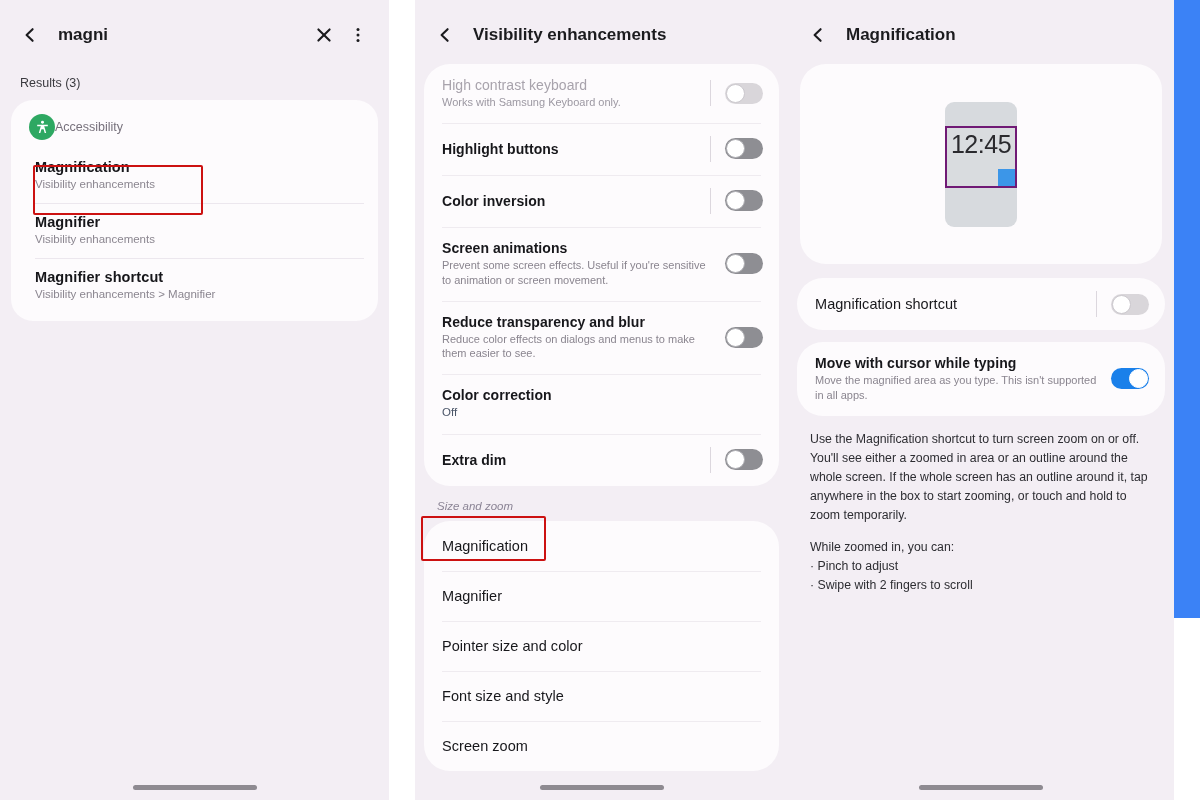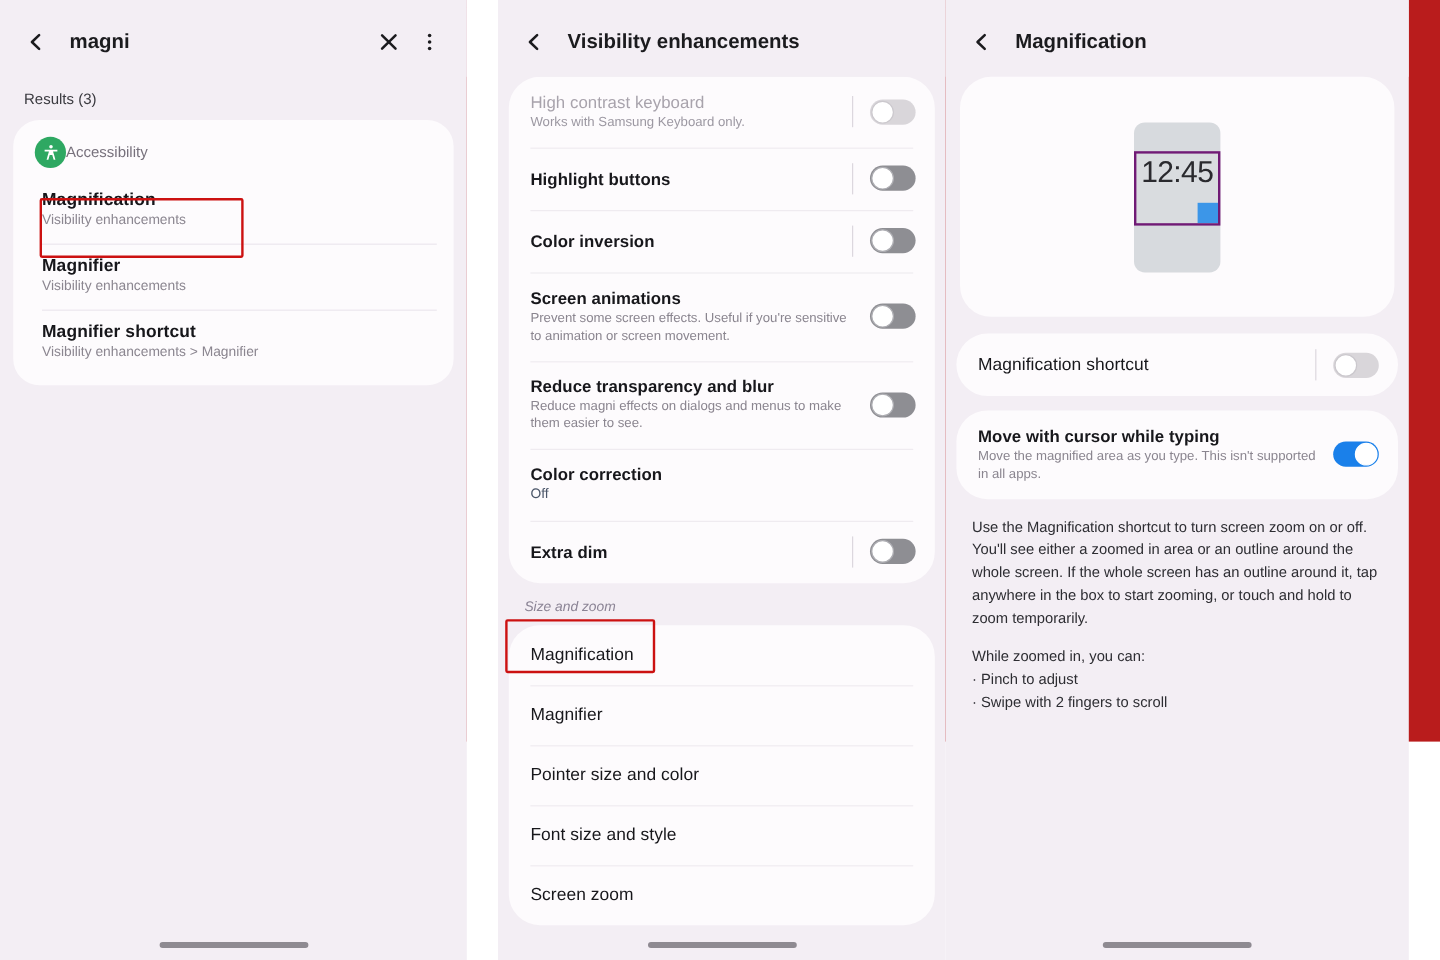--- a/index.html
+++ b/index.html
@@ -5,21 +5,21 @@
   * { box-sizing: border-box; margin: 0; padding: 0; }
   html, body {
     width: 1200px; height: 800px;
     background: #ffffff;
     font-family: "Liberation Sans", sans-serif;
     overflow: hidden;
   }
   .stage {
     position: relative;
     width: 1200px; height: 618px;
-    background: #b91c1c;
+    background: #3b82f6;
     display: flex;
   }
 
   
   .panel {
     position: relative;
     height: 800px;
     background: #f3eef4;
     overflow: hidden;
     flex: 0 0 auto;
@@ -383,21 +383,21 @@
           <div class="tgwrap">
             <div class="toggle">
                 <div class="knob"></div>
               </div>
           </div>
         </div>
 
         <div class="srow">
           <div class="txt">
             <div class="lbl">Reduce transparency and blur</div>
-            <div class="sub">Reduce magni effects on dialogs and menus to make them easier to see.</div>
+            <div class="sub">Reduce color effects on dialogs and menus to make them easier to see.</div>
           </div>
           <div class="tgwrap">
             <div class="toggle">
                 <div class="knob"></div>
               </div>
           </div>
         </div>
 
         <div class="srow">
           <div class="txt">

